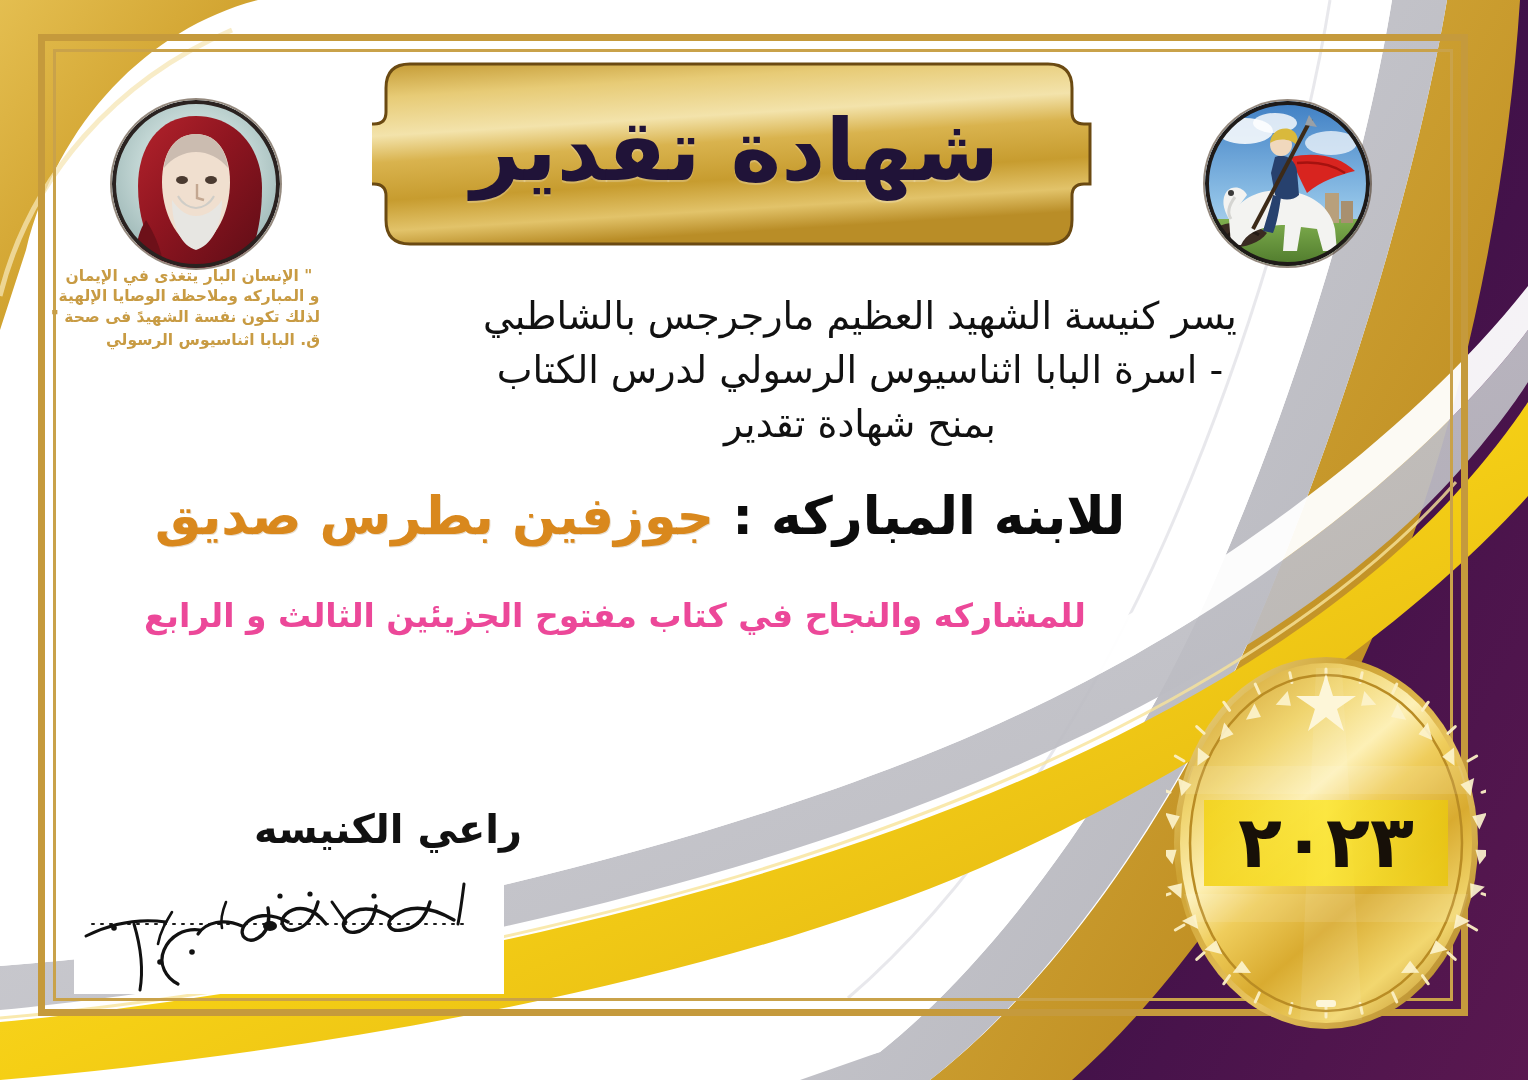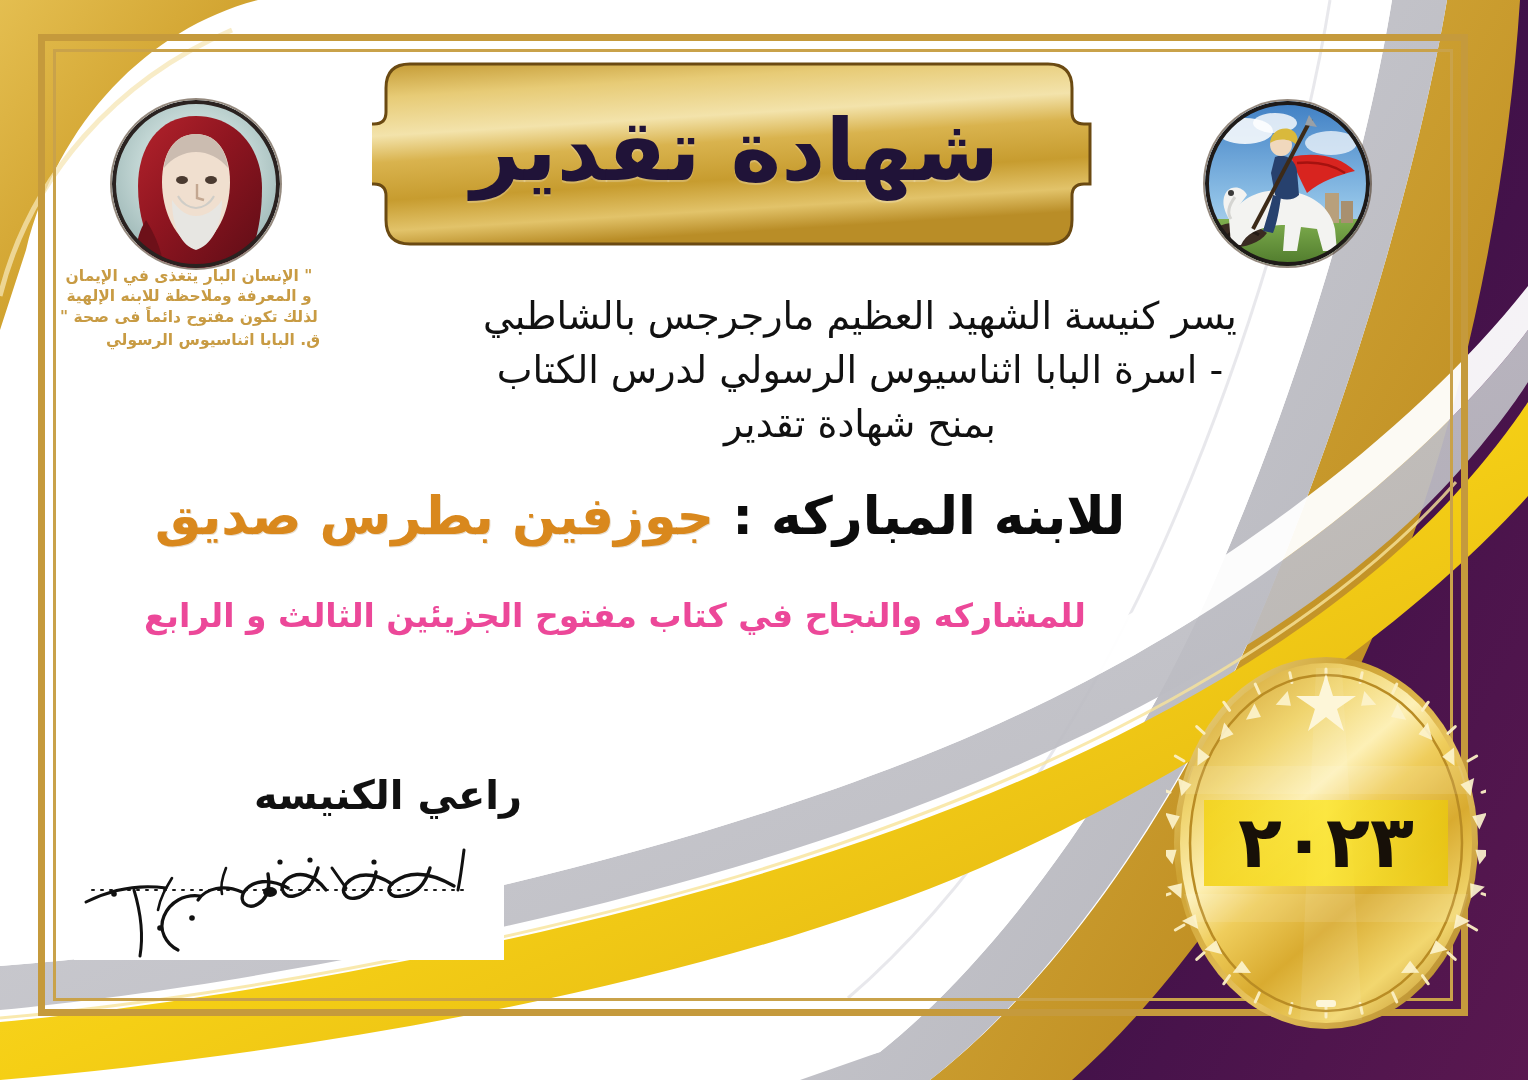--- a/index.html
+++ b/index.html
@@ -83,21 +83,21 @@
 
   
   #reason-line{
     position:absolute;left:110px;top:596px;width:1010px;
     direction:rtl;text-align:center;
     font-size:33px;color:#ec4899;font-weight:600;white-space:nowrap;
   }
 
   
   #signature-block{
-    position:absolute;left:66px;top:772px;width:520px;height:190px;
+    position:absolute;left:66px;top:806px;width:520px;height:190px;
   }
   #sig-title{
     position:absolute;right:64px;top:0;
     direction:rtl;font-size:40px;color:#111;font-weight:600;white-space:nowrap;
   }
   #sig-card{
     position:absolute;left:8px;top:60px;width:430px;height:128px;
     background:#ffffff;
   }
 
@@ -319,22 +319,22 @@
 
         <path d="M106,18 L48,128" stroke="#3c2a18" stroke-width="4" fill="none"></path>
         <path d="M104,14 L112,26 L100,24 Z" fill="#9aa0a6"></path>
       </g>
       <circle cx="82.5" cy="82.5" r="80.5" fill="none" stroke="#1e1a18" stroke-width="4"></circle>
     </svg>
   </div>
 
   <div id="quote-block">
     <div class="qline">" الإنسان البار يتغذى في الإيمان</div>
-    <div class="qline">و المعرفة وملاحظة للابنه الإلهية</div>
-    <div class="qline">لذلك تكون مفتوح دائماً فى صحة "</div>
+    <div class="qline">و المباركه وملاحظة الوصايا الإلهية</div>
+    <div class="qline">لذلك تكون نفسة الشهيدً فى صحة "</div>
     <div class="qauthor">ق. البابا اثناسيوس الرسولي</div>
   </div>
 
   <div id="body-text">
     <div>يسر كنيسة الشهيد العظيم مارجرجس بالشاطبي</div>
     <div>- اسرة البابا اثناسيوس الرسولي لدرس الكتاب</div>
     <div>بمنح شهادة تقدير</div>
   </div>
 
   <div id="recipient-line">

